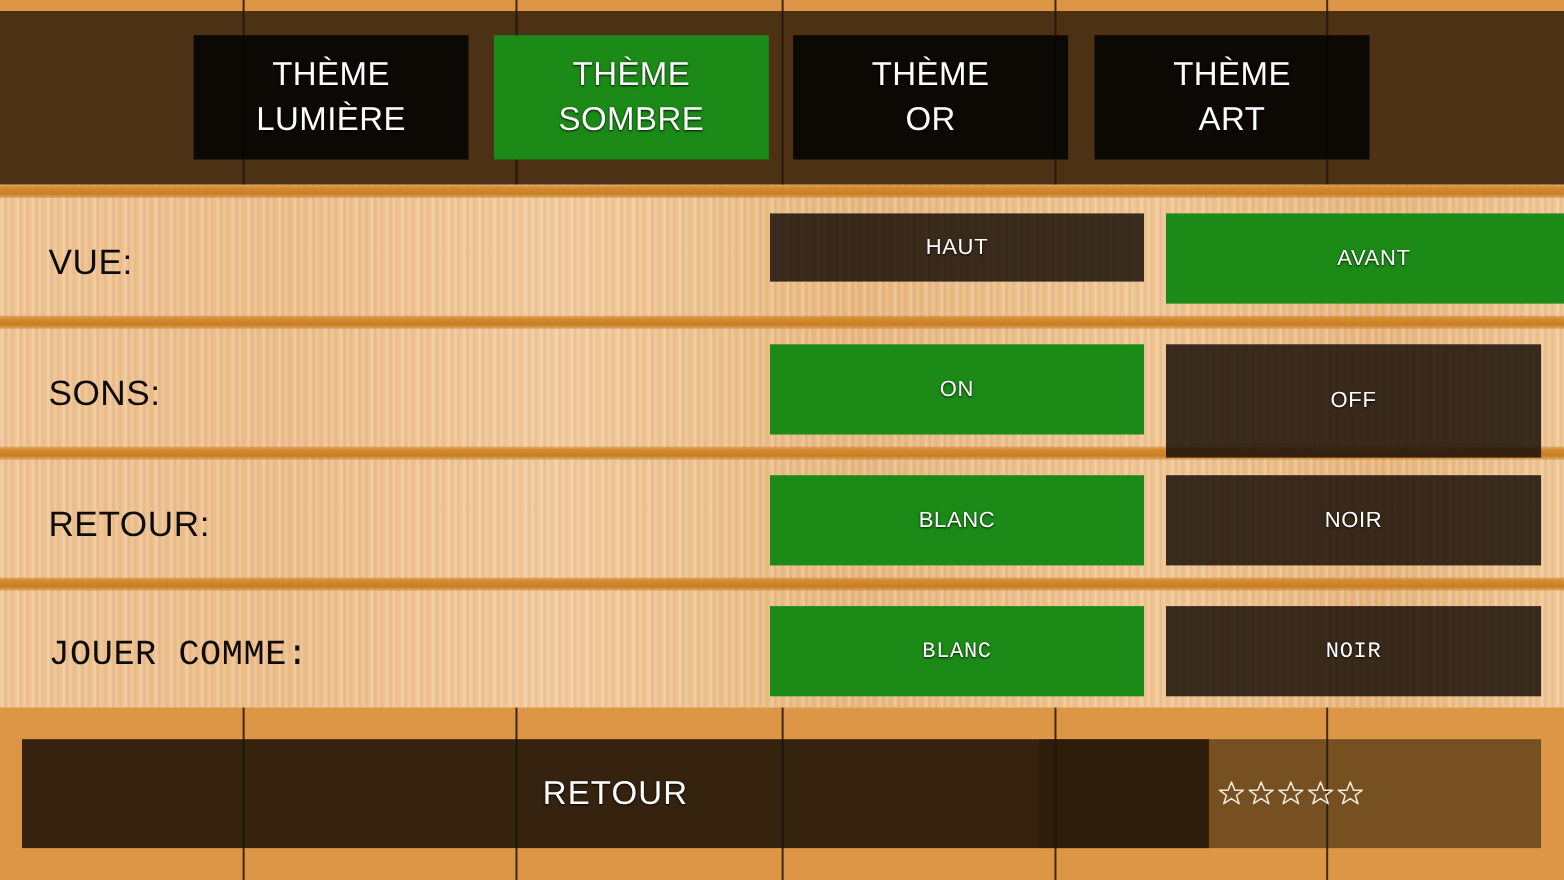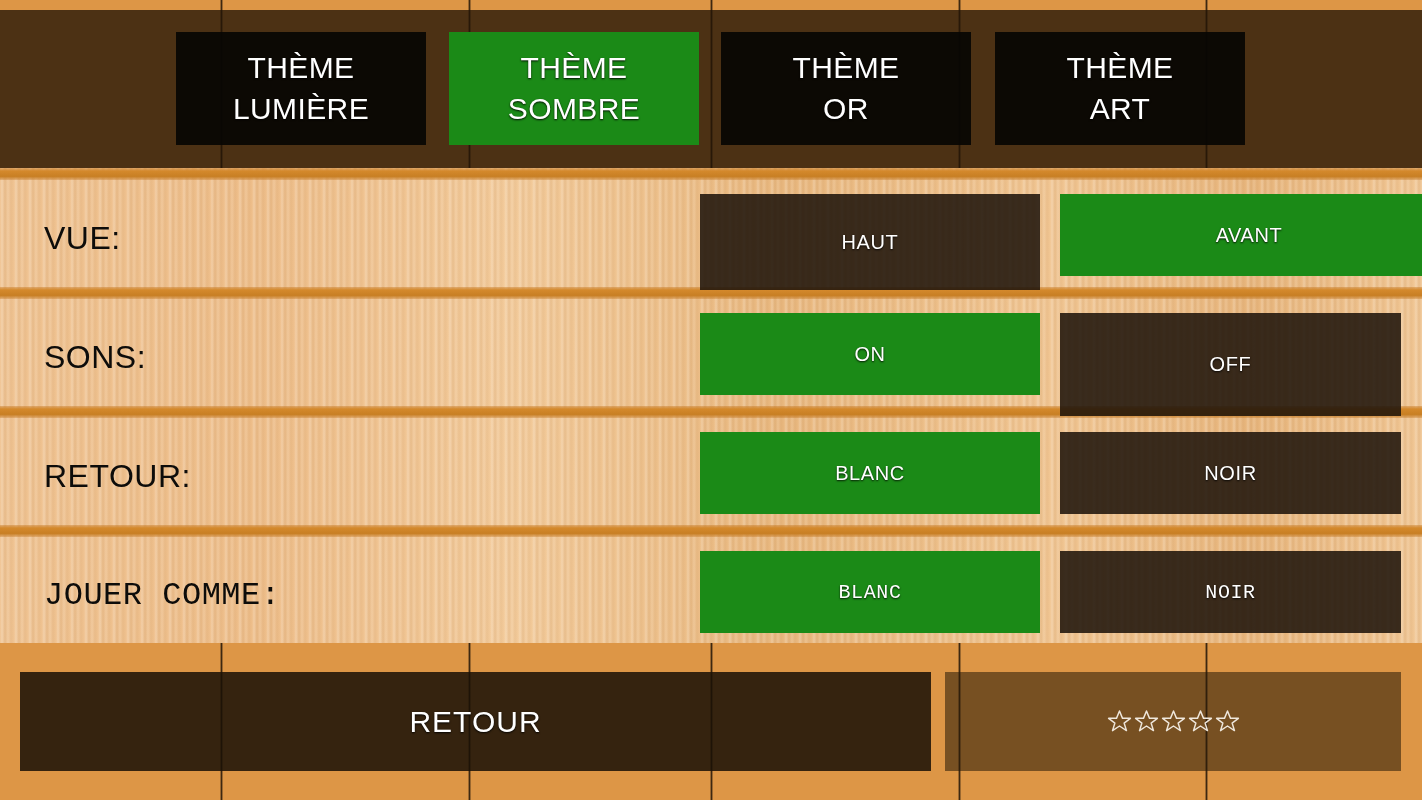--- a/index.html
+++ b/index.html
@@ -84,21 +84,21 @@
     background:rgba(30,20,10,0.87);
     text-shadow:0 1px 2px rgba(0,0,0,.85);
     cursor:pointer;user-select:none;
   }
   .opt-btn.sel{background:#1b8a17;}
   
   .bottom{
     position:absolute;left:0;right:0;top:643px;height:157px;overflow:hidden;
   }
   .btn-back{
-    position:absolute;left:20px;top:29px;width:911px;height:99px;
+    position:absolute;left:20px;top:29px;width:1079px;height:99px;
     display:flex;align-items:center;justify-content:center;
     color:#fff;font-size:30px;letter-spacing:1px;
     background:rgba(26,16,6,0.86);
     text-shadow:0 1px 2px rgba(0,0,0,.9);
     cursor:pointer;user-select:none;
   }
   .btn-rate{
     position:absolute;left:945px;top:29px;width:456px;height:99px;
     display:flex;align-items:center;justify-content:center;
     background:rgba(40,25,8,0.56);
@@ -149,21 +149,21 @@
 
   <div class="panel">
 
     <div class="panel-stripe" style="top:0px"></div>
     <div class="panel-stripe" style="top:119px"></div>
     <div class="panel-stripe" style="top:238px"></div>
     <div class="panel-stripe" style="top:357px"></div>
 
     <div class="row" style="top:12px;height:107px;">
       <div class="row-label" style="top:40px;">VUE:</div>
-      <div class="opt-btn" style="left:700px;top:14px;width:340px;height:96px;">
+      <div class="opt-btn" style="left:700px;top:14px;width:340px;height:62px;">
         <span>HAUT</span>
       </div>
       <div class="opt-btn sel" style="left:1060px;top:14px;width:378px;height:82px;">
         <span>AVANT</span>
       </div>
     </div>
 
     <div class="row" style="top:131px;height:107px;border-radius:26px;">
       <div class="row-label" style="top:40px;">SONS:</div>
       <div class="opt-btn sel" style="left:700px;top:14px;width:340px;height:82px;">

